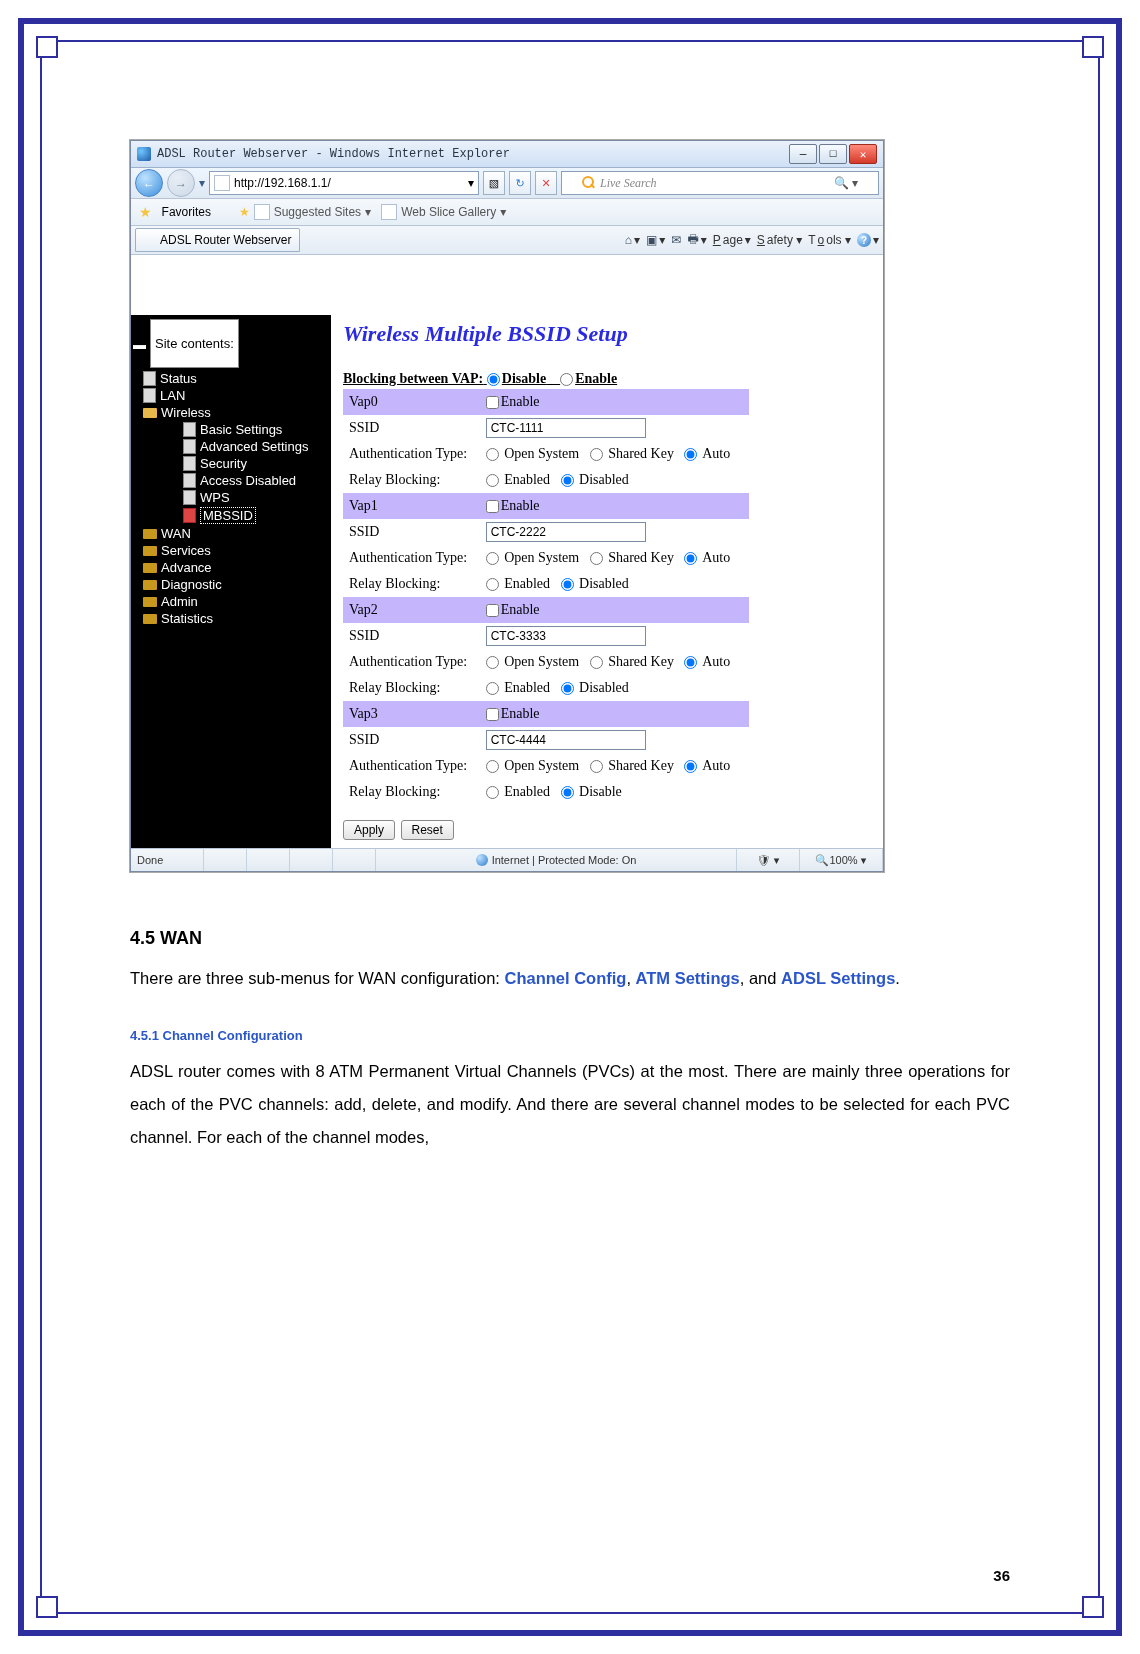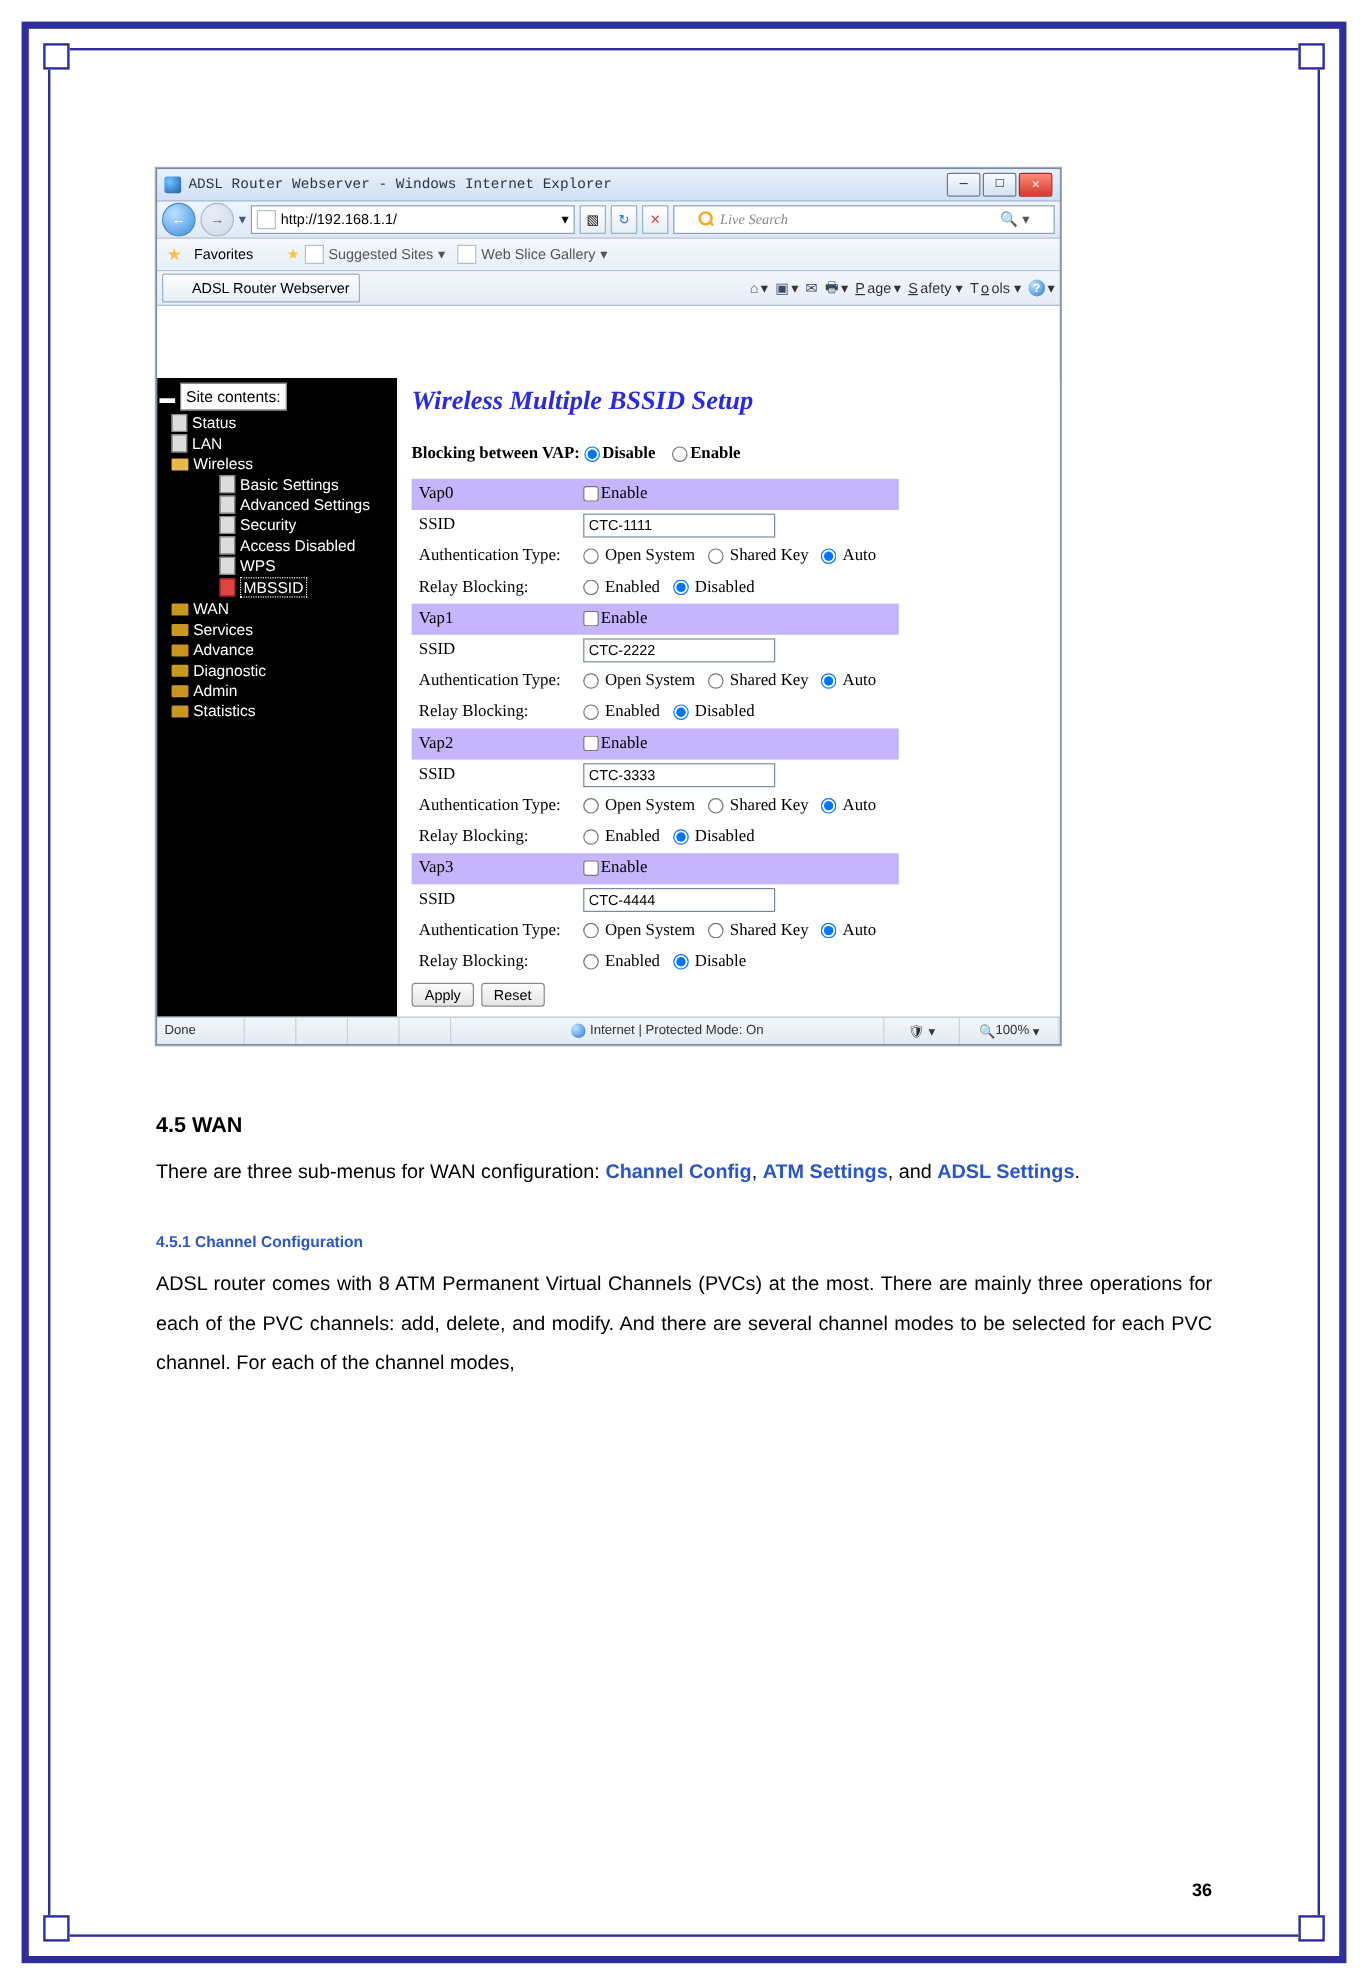--- a/index.html
+++ b/index.html
@@ -34,39 +34,39 @@
   .favitem{display:flex;align-items:center;gap:4px;color:#555;}
   .pic2{width:14px;height:14px;border:1px solid #b0c0d0;background:#fff;}
   .cmdbar{height:28px;background:linear-gradient(#f3f7fb,#e4ecf5);display:flex;align-items:center;padding:0 4px;gap:6px;border-bottom:1px solid #b6c4d6;}
   .tab{height:22px;border:1px solid #9cb0c6;background:linear-gradient(#fff,#e6eef7);display:flex;align-items:center;padding:0 8px;gap:4px;border-radius:2px 2px 0 0;}
   .cmdbar .spacer{flex:1;}
   .cmdicon{font-family:Arial;font-size:12px;color:#3b4c60;}
   .cmditem{display:flex;align-items:center;gap:2px;color:#333;}
   .help{width:14px;height:14px;border-radius:50%;background:radial-gradient(circle at 30% 30%,#bfe2ff,#2a7acc);color:#fff;font-size:10px;display:flex;align-items:center;justify-content:center;font-weight:bold;}
   .ie-body-inner{display:flex;flex:1;}
   .sidebar{width:200px;background:#000;color:#fff;font-size:13px;padding:4px 0 0 0;font-family:Arial;}
-  .siteheader{background:#fff;color:#000;border:1px solid #888;padding:3px 4px;margin:0 0 2px 0;font-size:13px;}
+  .siteheader{background:#fff;color:#000;border:1px solid #888;padding:16px 4px;margin:0 0 2px 0;font-size:13px;}
   .tree-item{display:flex;align-items:center;gap:4px;padding:1px 0 1px 12px;white-space:nowrap;}
   .tree-item.l3{padding-left:52px;}
   .folder-icon{width:14px;height:10px;background:#c8981e;border-radius:1px;display:inline-block;}
   .folder-icon.open{background:#e6b94a;}
   .page-icon{width:11px;height:13px;background:#dcdcdc;border:1px solid #888;display:inline-block;}
   .page-icon.red{background:#d44;border-color:#a22;}
   .tree-item.selected > span.label{border:1px dotted #fff;padding:0 2px;}
 
   .mainpanel{flex:1;padding:6px 12px 8px 12px;background:#fff;font-family:"Times New Roman",serif;font-size:14px;color:#000;}
   .mainpanel h1{color:#2a2ae0;font-style:italic;font-weight:bold;font-size:22px;margin:0 0 24px 0;font-family:"Times New Roman",serif;}
-  .bv{font-weight:bold;margin-bottom:12px;}
+  .bv{font-weight:bold;margin-bottom:2px;text-decoration:underline;}
   .cfgtable{border-collapse:collapse;width:100%;max-width:406px;}
   .cfgtable td{font-size:14px;padding:2px 6px;height:22px;}
   .cfgtable tr.hdr td{background:#c4b5fd;}
   .txt{font-family:Arial,sans-serif;font-size:12px;border:1px solid #7a8aa3;height:18px;width:150px;padding:0 4px;}
   .radio{vertical-align:middle;margin:0 2px 0 0;}
   .chk{vertical-align:middle;margin:0 2px 0 0;}
-  .btn{font-family:Arial,sans-serif;font-size:12px;background:linear-gradient(#fdfdfd,#e4e4e4);border:1px solid #888;border-radius:3px;padding:2px 10px;margin:4px 2px 0 0;}
+  .btn{font-family:Arial,sans-serif;font-size:12px;background:linear-gradient(#fdfdfd,#e4e4e4);border:1px solid #888;border-radius:3px;padding:2px 10px;margin:15px 2px 0 0;}
 
   .statusbar{height:22px;background:linear-gradient(#f2f6fa,#e3ebf3);border-top:1px solid #b6c4d6;display:flex;align-items:center;font-size:11px;color:#333;}
   .statusbar .cell{border-right:1px solid #c5d2e0;height:100%;display:flex;align-items:center;padding:0 6px;}
   .globe{width:12px;height:12px;border-radius:50%;background:radial-gradient(circle at 30% 30%,#bfe2ff,#2a7acc);margin-right:4px;}
 
   
   .doc{margin-top:48px;width:880px;font-family:Arial,sans-serif;font-size:16.5px;color:#000;line-height:2;}
   .doc h2{font-size:18px;font-weight:bold;color:#000;margin:0 0 6px 0;}
   .doc h3{font-size:13px;font-weight:bold;color:#2a56c8;margin:28px 0 6px 0;}
   .link{color:#2a56c8;font-weight:bold;}

